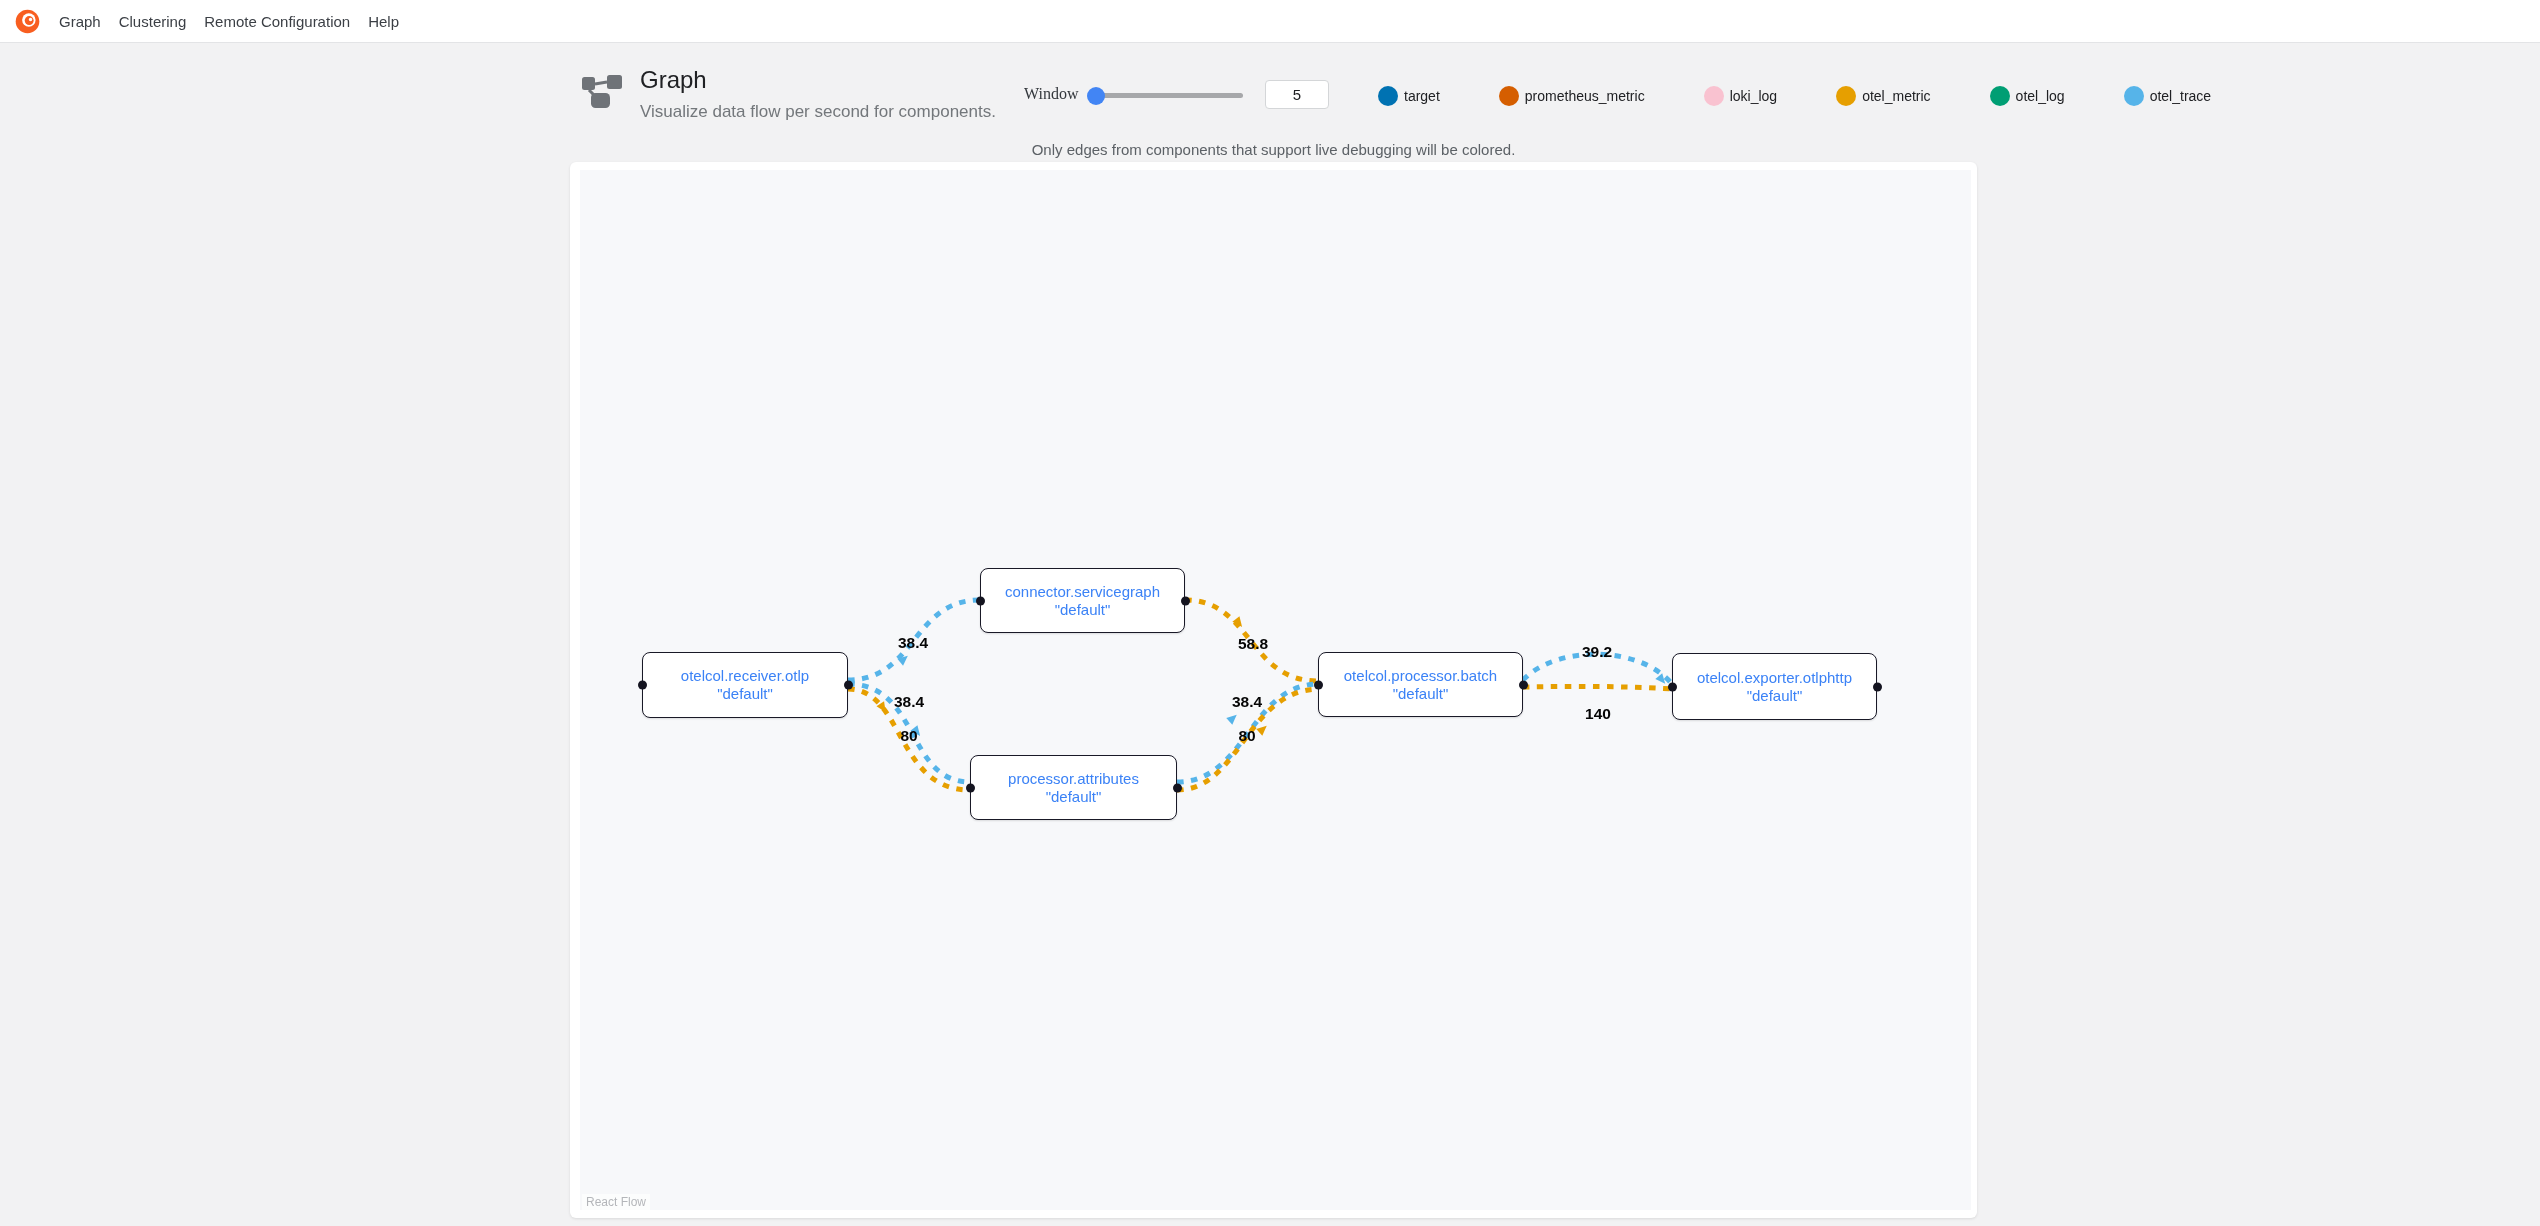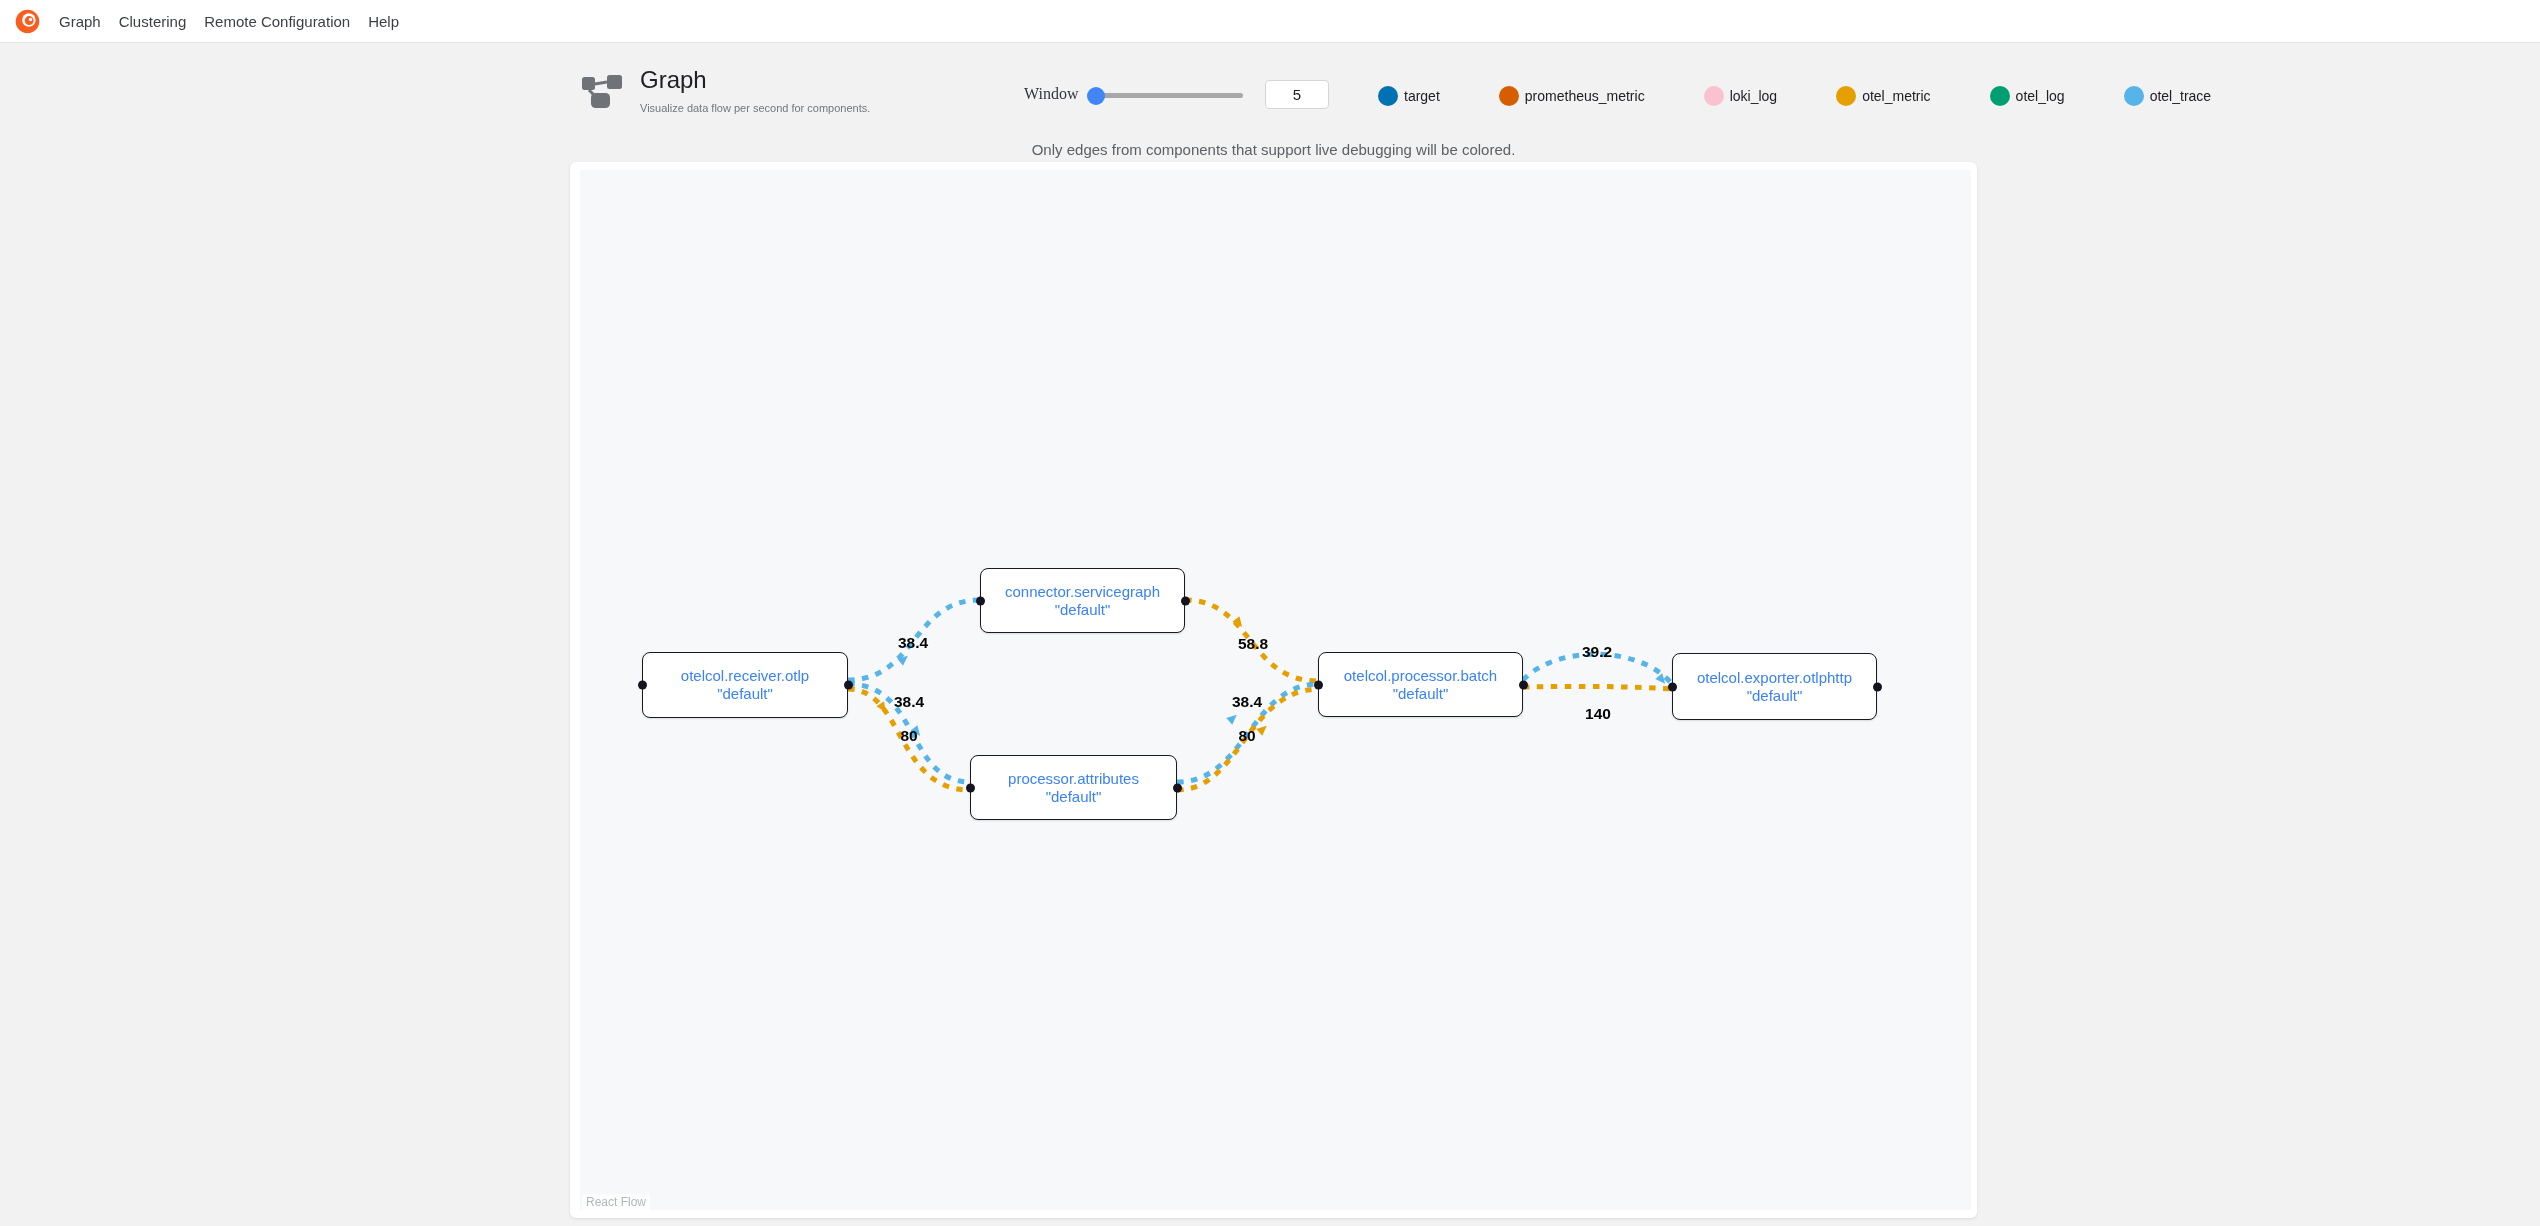--- a/index.html
+++ b/index.html
@@ -24,21 +24,21 @@
   }
 
   
   .header-icon { position:absolute; left:579px; top:72px; }
   .page-title {
     position:absolute; left:640px; top:66px;
     font-size:24px; color:#202124; font-weight:400;
   }
   .page-subtitle {
     position:absolute; left:640px; top:102px;
-    font-size:11px; color:#73777b;
+    font-size:17px; color:#73777b;
   }
 
   
   .window-label { position:absolute; left:1024px; top:85px; font-size:16px; color:#33373c;font-family:Liberation Serif, serif; }
   .slider-track {
     position:absolute; left:1089px; top:93px; width:154px; height:5px;
     background:#a7a8aa; border-radius:3px; cursor:pointer;
   }
   .slider-fill { position:absolute; left:0; top:0; height:5px; width:12px; border-radius:3px; }
   .slider-thumb {

